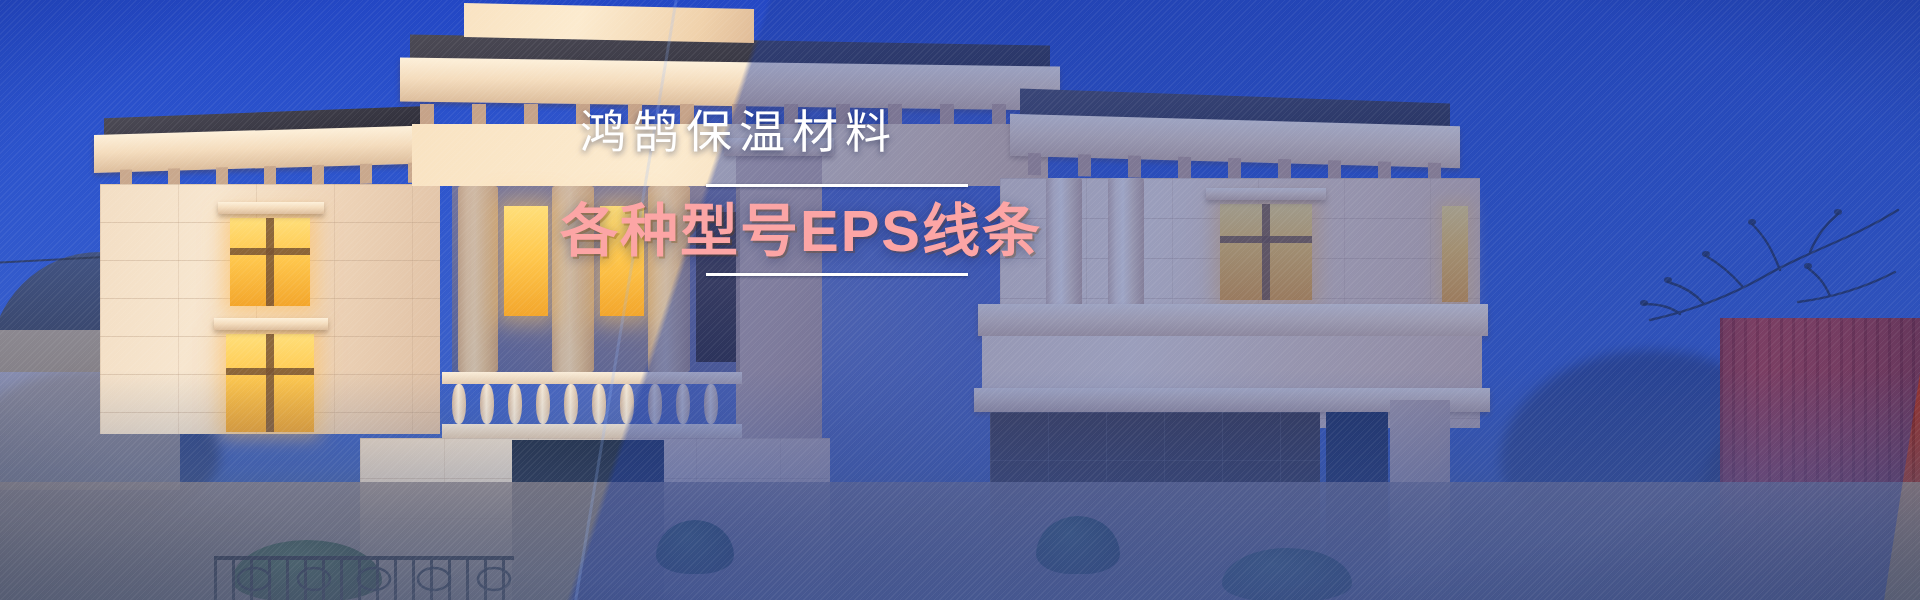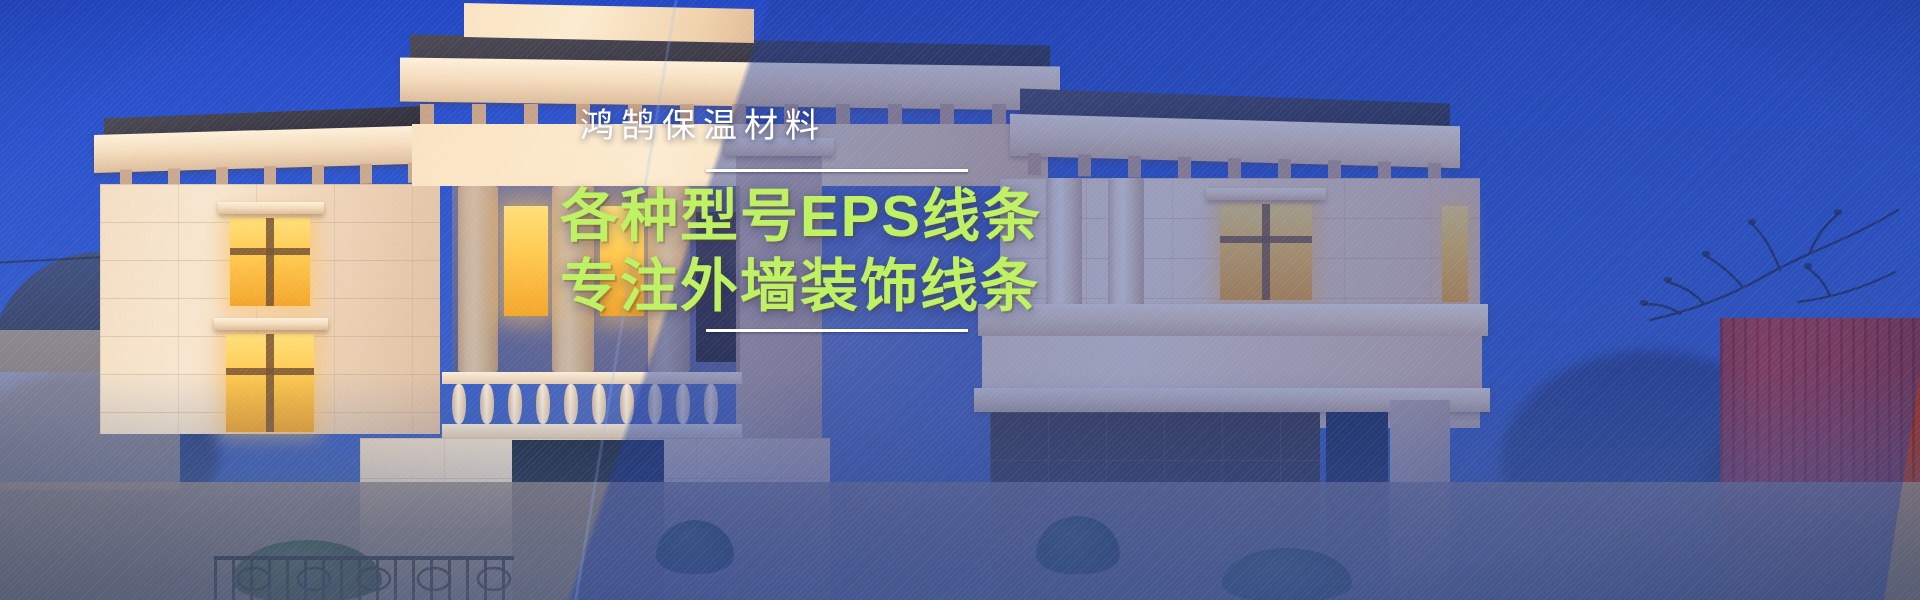--- a/index.html
+++ b/index.html
@@ -250,21 +250,21 @@
   .copy-inner {
     position: absolute;
     left: 560px;
     top: 104px;
     width: 560px;
     text-align: left;
     pointer-events: auto;
   }
 
   .kicker {
-    font-size: 34px;
+    font-size: 46px;
     letter-spacing: 7px;
     color: #ffffff;
     font-weight: 400;
     line-height: 1.25;
     text-shadow: 0 2px 6px rgba(10,20,60,0.55);
     margin: 0 0 0 20px;
     white-space: nowrap;
   }
 
   .rule {
@@ -275,21 +275,21 @@
     box-shadow: 0 1px 3px rgba(10,20,60,0.45);
   }
   .rule--lower {
     width: 262px;
     margin: 12px 0 16px 146px;
   }
 
   .headline {
     font-size: 58px;
     font-weight: 700;
-    color: #bef264;
+    color: #fca5a5;
     letter-spacing: 2px;
     line-height: 1.05;
     margin: 0;
     white-space: nowrap;
     text-shadow:
       2px 2px 0 rgba(120,70,0,0.28),
       0 3px 12px rgba(20,30,80,0.45);
   }
   .headline + .headline { margin-top: 10px; }
 
@@ -482,21 +482,20 @@
 
   <div class="copy">
     <div class="copy-inner">
 
       <p class="kicker">鸿鹄保温材料</p>
 
       <div class="rule"></div>
 
       <h1 class="headline">各种型号EPS线条</h1>
 
-      <h1 class="headline">专注外墙装饰线条</h1>
 
       <div class="rule rule--lower"></div>
 
 
     </div>
   </div>
 
 </div>
 
 </body></html>

